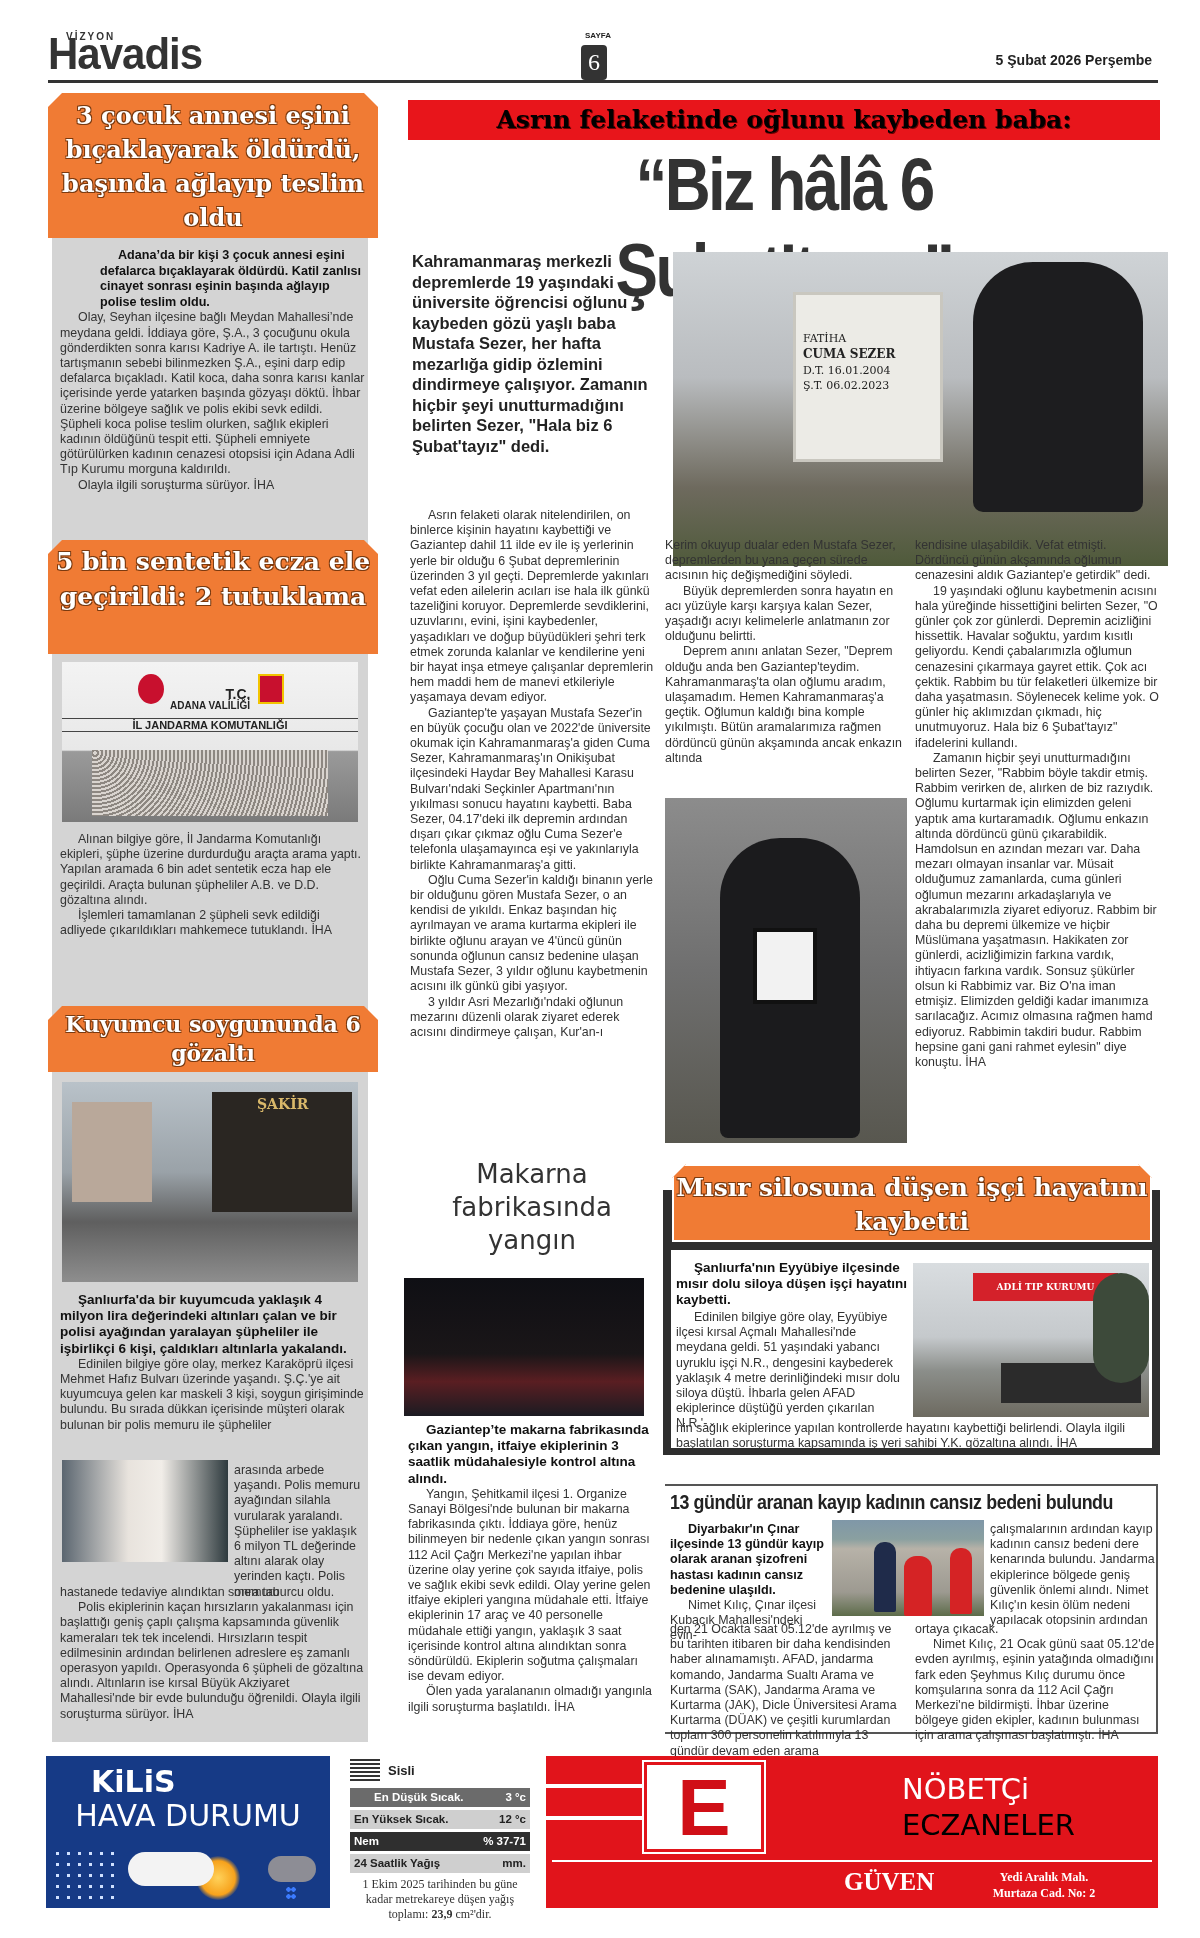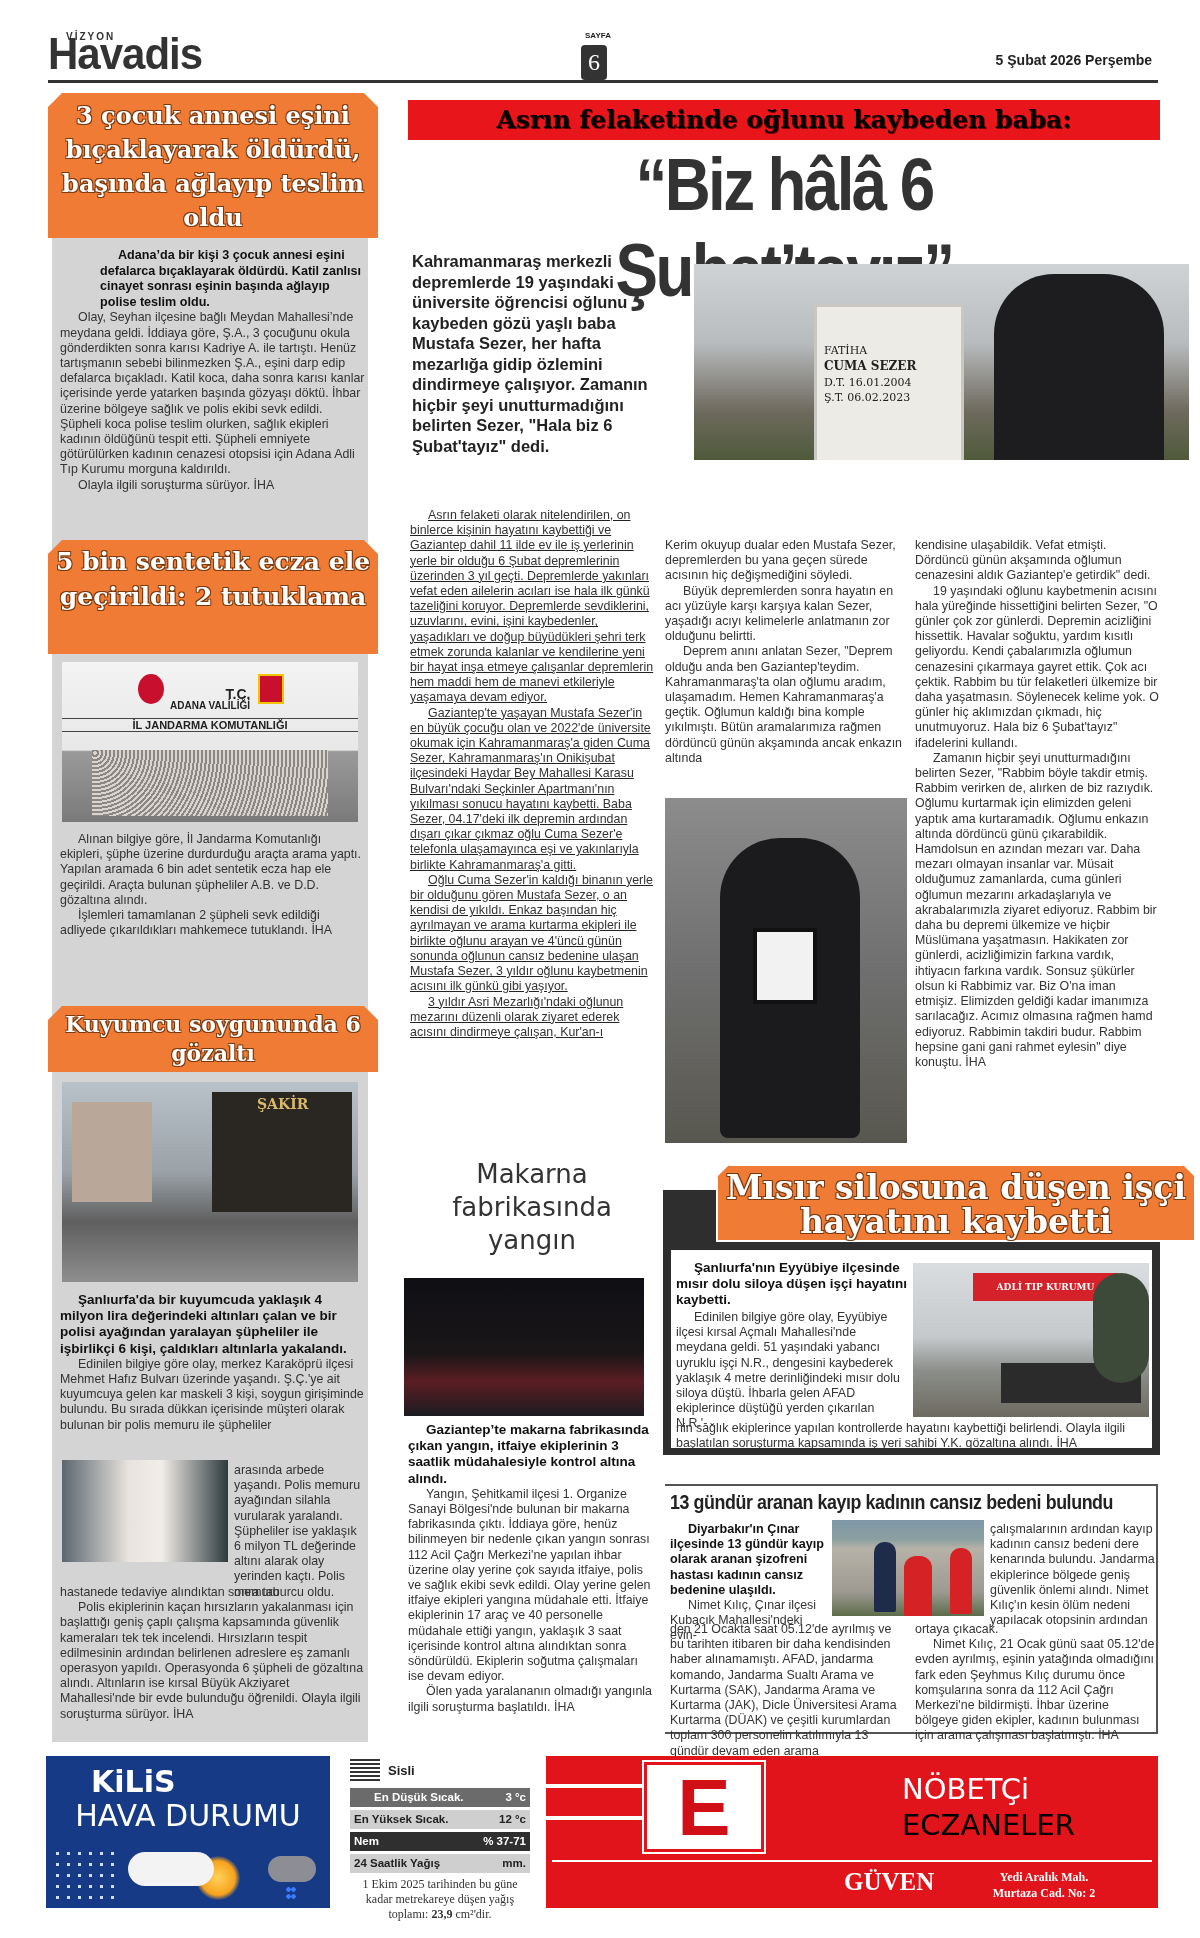--- a/index.html
+++ b/index.html
@@ -96,30 +96,30 @@
 <div class="abs" style="left:60px; top:1585px; width:306px;">
   <p class="body-text" style="text-indent:0;">hastanede tedaviye alındıktan sonra taburcu oldu.</p>
   <p class="body-text">Polis ekiplerinin kaçan hırsızların yakalanması için başlattığı geniş çaplı çalışma kapsamında güvenlik kameraları tek tek incelendi. Hırsızların tespit edilmesinin ardından belirlenen adreslere eş zamanlı operasyon yapıldı. Operasyonda 6 şüpheli de gözaltına alındı. Altınların ise kırsal Büyük Akziyaret Mahallesi'nde bir evde bulunduğu öğrenildi. Olayla ilgili soruşturma sürüyor. İHA</p>
 </div>
 
 <div class="abs red-banner">Asrın felaketinde oğlunu kaybeden baba:</div>
 <div class="abs big-title">“Biz hâlâ 6 Şubat’tayız”</div>
 
 <div class="abs story-lead" style="left:412px; top:251px; width:245px;">Kahramanmaraş merkezli depremlerde 19 yaşındaki üniversite öğrencisi oğlunu kaybeden gözü yaşlı baba Mustafa Sezer, her hafta mezarlığa gidip özlemini dindirmeye çalışıyor. Zamanın hiçbir şeyi unutturmadığını belirten Sezer, "Hala biz 6 Şubat'tayız" dedi.</div>
 
-<div class="abs photo" style="left:694px; top:252px; width:495px; height:196px; background:linear-gradient(180deg,#cfd3d6 0%, #b9bcbf 40%, #6e6a5e 75%, #4f5a3a 100%);margin-top:12px;">
+<div class="abs photo" style="left:673px; top:252px; width:495px; height:314px; background:linear-gradient(180deg,#cfd3d6 0%, #b9bcbf 40%, #6e6a5e 75%, #4f5a3a 100%);">
   <div class="abs" style="left:120px; top:40px; width:150px; height:170px; background:#ecebe6; border:3px solid #c9c7bf;"></div>
   <div class="abs" style="left:130px; top:80px; font-size:11px; color:#222; font-family:'DejaVu Serif',serif;">FATİHA</div>
   <div class="abs" style="left:130px; top:95px; font-size:12px; font-weight:bold; color:#222; font-family:'DejaVu Serif',serif;">CUMA SEZER</div>
   <div class="abs" style="left:130px; top:112px; font-size:11px; color:#222; font-family:'DejaVu Serif',serif;">D.T. 16.01.2004</div>
   <div class="abs" style="left:130px; top:127px; font-size:11px; color:#222; font-family:'DejaVu Serif',serif;">Ş.T. 06.02.2023</div>
   <div class="abs" style="left:300px; top:10px; width:170px; height:250px; background:#1d1d1f; border-radius:60px 60px 10px 10px;"></div>
 </div>
 
-<div class="abs" style="left:410px; top:508px; width:248px;text-decoration:underline;">
+<div class="abs" style="left:410px; top:508px; width:248px;">
   <p class="body-text">Asrın felaketi olarak nitelendirilen, on binlerce kişinin hayatını kaybettiği ve Gaziantep dahil 11 ilde ev ile iş yerlerinin yerle bir olduğu 6 Şubat depremlerinin üzerinden 3 yıl geçti. Depremlerde yakınları vefat eden ailelerin acıları ise hala ilk günkü tazeliğini koruyor. Depremlerde sevdiklerini, uzuvlarını, evini, işini kaybedenler, yaşadıkları ve doğup büyüdükleri şehri terk etmek zorunda kalanlar ve kendilerine yeni bir hayat inşa etmeye çalışanlar depremlerin hem maddi hem de manevi etkileriyle yaşamaya devam ediyor.</p>
   <p class="body-text">Gaziantep'te yaşayan Mustafa Sezer'in en büyük çocuğu olan ve 2022'de üniversite okumak için Kahramanmaraş'a giden Cuma Sezer, Kahramanmaraş'ın Onikişubat ilçesindeki Haydar Bey Mahallesi Karasu Bulvarı'ndaki Seçkinler Apartmanı'nın yıkılması sonucu hayatını kaybetti. Baba Sezer, 04.17'deki ilk depremin ardından dışarı çıkar çıkmaz oğlu Cuma Sezer'e telefonla ulaşamayınca eşi ve yakınlarıyla birlikte Kahramanmaraş'a gitti.</p>
   <p class="body-text">Oğlu Cuma Sezer'in kaldığı binanın yerle bir olduğunu gören Mustafa Sezer, o an kendisi de yıkıldı. Enkaz başından hiç ayrılmayan ve arama kurtarma ekipleri ile birlikte oğlunu arayan ve 4'üncü günün sonunda oğlunun cansız bedenine ulaşan Mustafa Sezer, 3 yıldır oğlunu kaybetmenin acısını ilk günkü gibi yaşıyor.</p>
   <p class="body-text">3 yıldır Asri Mezarlığı'ndaki oğlunun mezarını düzenli olarak ziyaret ederek acısını dindirmeye çalışan, Kur'an-ı</p>
 </div>
 
 <div class="abs" style="left:665px; top:538px; width:245px;">
   <p class="body-text" style="text-indent:0;">Kerim okuyup dualar eden Mustafa Sezer, depremlerden bu yana geçen sürede acısının hiç değişmediğini söyledi.</p>
   <p class="body-text">Büyük depremlerden sonra hayatın en acı yüzüyle karşı karşıya kalan Sezer, yaşadığı acıyı kelimelerle anlatmanın zor olduğunu belirtti.</p>
   <p class="body-text">Deprem anını anlatan Sezer, "Deprem olduğu anda ben Gaziantep'teydim. Kahramanmaraş'ta olan oğlumu aradım, ulaşamadım. Hemen Kahramanmaraş'a geçtik. Oğlumun kaldığı bina komple yıkılmıştı. Bütün aramalarımıza rağmen dördüncü günün akşamında ancak enkazın altında</p>
@@ -139,21 +139,21 @@
 <div class="abs makarna-title" style="left:412px; top:1158px; width:240px;">Makarna fabrikasında yangın</div>
 <div class="abs photo" style="left:404px; top:1278px; width:240px; height:138px; background:linear-gradient(180deg,#0f0f14 0%, #1a1618 55%, #5a1e22 75%, #1b1b22 100%);"></div>
 <div class="abs" style="left:408px; top:1422px; width:246px;">
   <p class="lead">Gaziantep’te makarna fabrikasında çıkan yangın, itfaiye ekiplerinin 3 saatlik müdahalesiyle kontrol altına alındı.</p>
   <p class="body-text">Yangın, Şehitkamil ilçesi 1. Organize Sanayi Bölgesi'nde bulunan bir makarna fabrikasında çıktı. İddiaya göre, henüz bilinmeyen bir nedenle çıkan yangın sonrası 112 Acil Çağrı Merkezi'ne yapılan ihbar üzerine olay yerine çok sayıda itfaiye, polis ve sağlık ekibi sevk edildi. Olay yerine gelen itfaiye ekipleri yangına müdahale etti. İtfaiye ekiplerinin 17 araç ve 40 personelle müdahale ettiği yangın, yaklaşık 3 saat içerisinde kontrol altına alındıktan sonra söndürüldü. Ekiplerin soğutma çalışmaları ise devam ediyor.</p>
   <p class="body-text">Ölen yada yaralananın olmadığı yangınla ilgili soruşturma başlatıldı. İHA</p>
 </div>
 
 <div class="abs dark-box" style="left:663px; top:1190px; width:497px; height:265px;"></div>
 <div class="abs white-inner" style="left:671px; top:1250px; width:481px; height:198px;"></div>
-<div class="abs orange-hd" style="left:672px; top:1164px; width:480px; height:78px; font-size:33px; line-height:34px; padding-top:5px; border:2px solid #fff;margin-left:44px;">Mısır silosuna düşen işçi hayatını kaybetti</div>
+<div class="abs orange-hd" style="left:672px; top:1164px; width:480px; height:78px; font-size:25px; line-height:34px; padding-top:5px; border:2px solid #fff;">Mısır silosuna düşen işçi hayatını kaybetti</div>
 <div class="abs lead" style="left:676px; top:1260px; width:232px;">Şanlıurfa'nın Eyyübiye ilçesinde mısır dolu siloya düşen işçi hayatını kaybetti.</div>
 <div class="abs body-text" style="left:676px; top:1310px; width:232px; text-indent:18px;">Edinilen bilgiye göre olay, Eyyübiye ilçesi kırsal Açmalı Mahallesi'nde meydana geldi. 51 yaşındaki yabancı uyruklu işçi N.R., dengesini kaybederek yaklaşık 4 metre derinliğindeki mısır dolu siloya düştü. İhbarla gelen AFAD ekiplerince düştüğü yerden çıkarılan N.R.'-</div>
 <div class="abs photo" style="left:913px; top:1263px; width:236px; height:154px; background:linear-gradient(180deg,#d9dde0 0%, #c5c9cc 48%, #8b8e8a 70%, #6d6a60 100%);">
   <div class="abs" style="left:60px; top:10px; width:145px; height:28px; background:#d4212a; color:#fff; text-align:center;">
     <div style="font-size:9px; font-weight:bold; line-height:28px; font-family:'DejaVu Serif',serif;">ADLİ TIP KURUMU</div>
   </div>
   <div class="abs" style="left:88px; top:100px; width:140px; height:40px; background:#2b2b2b;"></div>
   <div class="abs" style="left:180px; top:10px; width:56px; height:110px; background:#3d4a3a; border-radius:30px;"></div>
 </div>
 <div class="abs body-text" style="left:676px; top:1421px; width:476px;">nin sağlık ekiplerince yapılan kontrollerde hayatını kaybettiği belirlendi. Olayla ilgili başlatılan soruşturma kapsamında iş yeri sahibi Y.K. gözaltına alındı. İHA</div>

